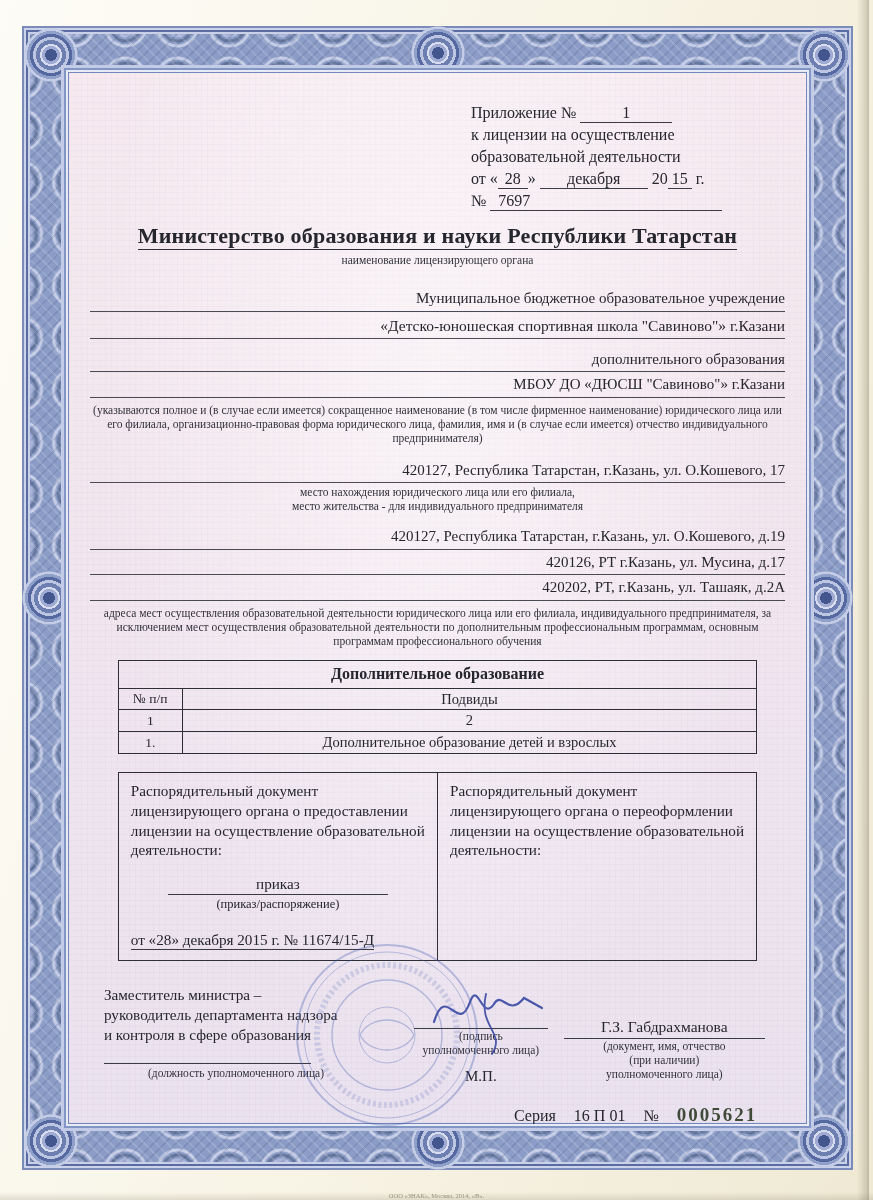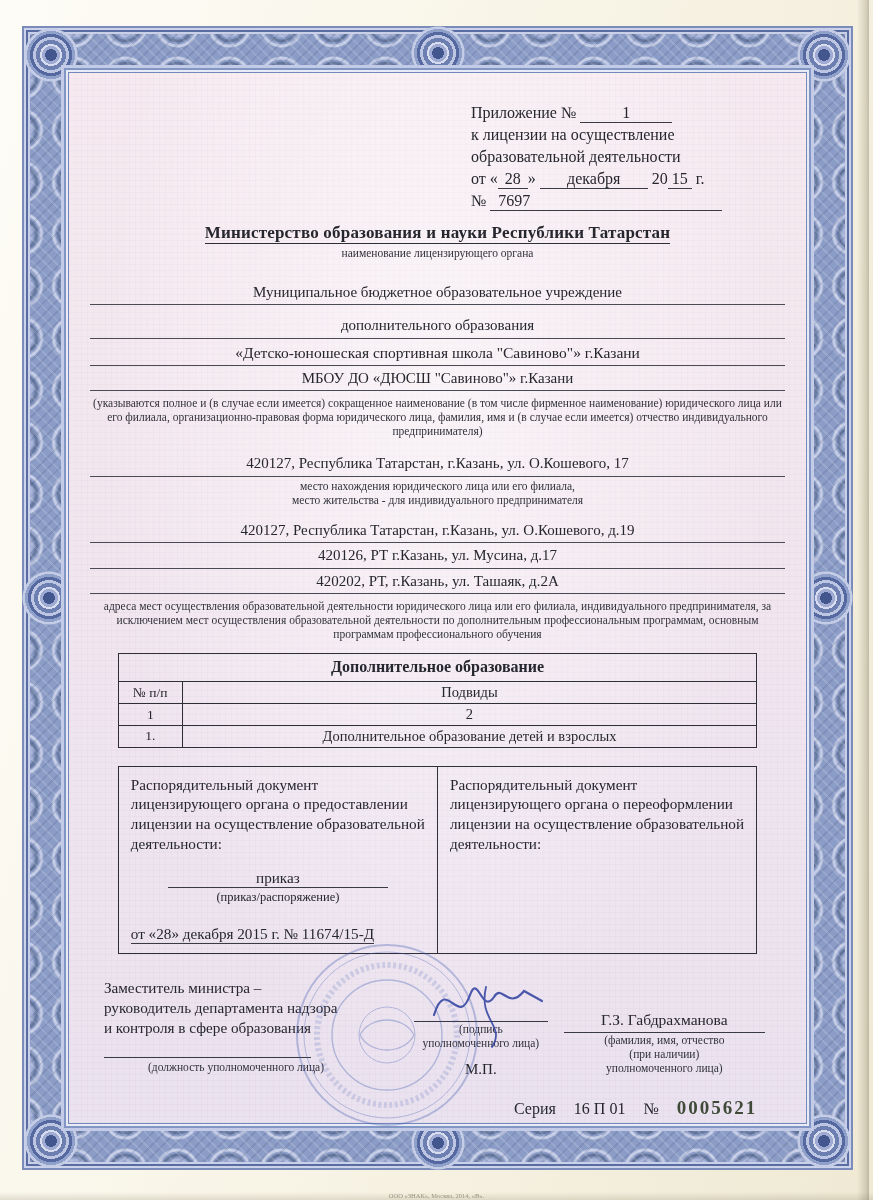--- a/index.html
+++ b/index.html
@@ -73,26 +73,26 @@
   .fill {
     display:inline-block; text-align:center;
     border-bottom:1px solid #3a3a44; padding:0 8px; line-height:1.05;
   }
   .fill.num { min-width:92px; }
   .fill.day { min-width:30px; padding:0 4px; }
   .fill.month { min-width:108px; }
   .fill.yr { min-width:24px; padding:0 3px; }
   .fill.no { min-width:232px; text-align:left; padding-left:8px; }
   
-  .ministry { margin-top:10px; text-align:center; font-size:17px; font-weight:bold; letter-spacing:.2px; }
+  .ministry { margin-top:10px; text-align:center; font-size:22px; font-weight:bold; letter-spacing:.2px; }
   .ministry .u { border-bottom:1.5px solid #2e2e38; padding-bottom:1px; }
   .caption { font-size:11.5px; text-align:center; line-height:1.22; color:#32323c; }
   .cap-top2 { margin-top:2px; }
   
-  .ruled { border-bottom:1px solid #4a4a55; text-align:center; padding-bottom:2px; }
+  .ruled { border-bottom:1px solid #4a4a55; text-align:right; padding-bottom:2px; }
   .org1 { margin-top:22px; }
   .org2 { margin-top:11px; }
   .org3 { margin-top:4px; font-size:15.5px; }
   .org4 { margin-top:3px; }
   .blocknote { margin-top:5px; }
   .addr-legal { margin-top:16px; }
   .act1 { margin-top:14px; }
   .actn { margin-top:3px; }
   
   .subtable { width:92%; margin:12px auto 0; border-collapse:collapse;border-radius:13px; }
@@ -175,22 +175,22 @@
         <span class="fill no">7697</span>
       </div>
     </div>
 
     <div class="ministry">
       <span class="u">Министерство образования и науки Республики Татарстан</span>
     </div>
     <div class="caption cap-top2">наименование лицензирующего органа</div>
 
     <div class="ruled org1">Муниципальное бюджетное образовательное учреждение</div>
+    <div class="ruled org3">«Детско-юношеская спортивная школа "Савиново"»  г.Казани</div>
     <div class="ruled org2">дополнительного образования</div>
-    <div class="ruled org3">«Детско-юношеская спортивная школа "Савиново"»  г.Казани</div>
     <div class="ruled org4">МБОУ ДО «ДЮСШ "Савиново"» г.Казани</div>
     <div class="caption blocknote">(указываются полное и (в случае если имеется) сокращенное наименование (в том числе фирменное наименование) юридического лица или его филиала, организационно-правовая форма юридического лица, фамилия, имя и (в случае если имеется) отчество индивидуального предпринимателя)</div>
 
     <div class="ruled addr-legal">420127, Республика Татарстан, г.Казань, ул. О.Кошевого, 17</div>
     <div class="caption cap-top2">место нахождения юридического лица или его филиала,</div>
     <div class="caption">место жительства - для индивидуального предпринимателя</div>
 
     <div class="ruled act1">420127, Республика Татарстан, г.Казань, ул. О.Кошевого, д.19</div>
     <div class="ruled actn">420126, РТ г.Казань, ул. Мусина, д.17</div>
     <div class="ruled actn">420202, РТ, г.Казань, ул. Ташаяк, д.2А</div>
@@ -247,21 +247,21 @@
               <path d="M58 18 C50 52 78 56 64 78" stroke-width="1.8"></path>
             </g>
           </svg>
         </div>
         <div class="caption">(подпись</div>
         <div class="caption">уполномоченного лица)</div>
         <div class="mp">М.П.</div>
       </div>
       <div class="sig-col name">
         <span class="name-val">Г.З. Габдрахманова</span>
-        <div class="caption">(фамилия, имя, отчество</div>
+        <div class="caption">(документ, имя, отчество</div>
         <div class="caption">(при наличии)</div>
         <div class="caption">уполномоченного лица)</div>
       </div>
     </div>
 
     <div class="series">
       <span>Серия</span>
       <span>16 П 01</span>
       <span>№</span>
       <span class="serial">0005621</span>

